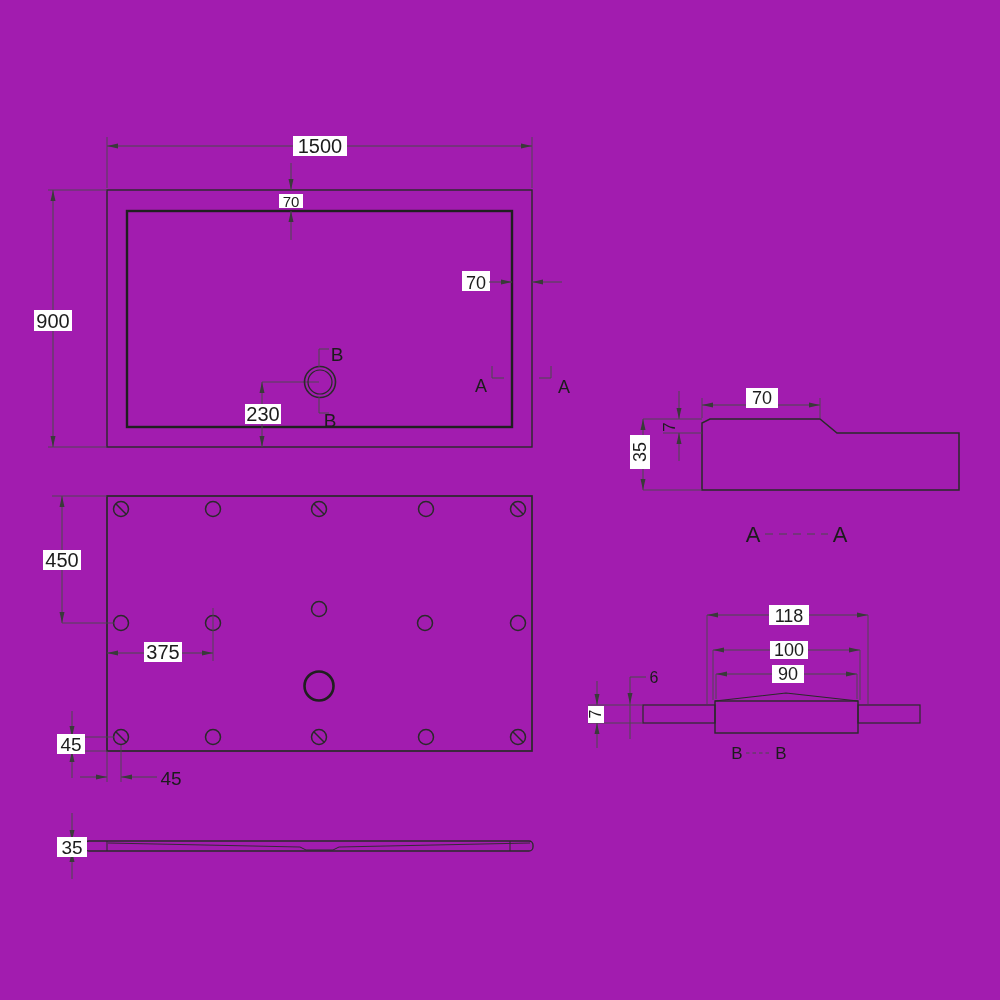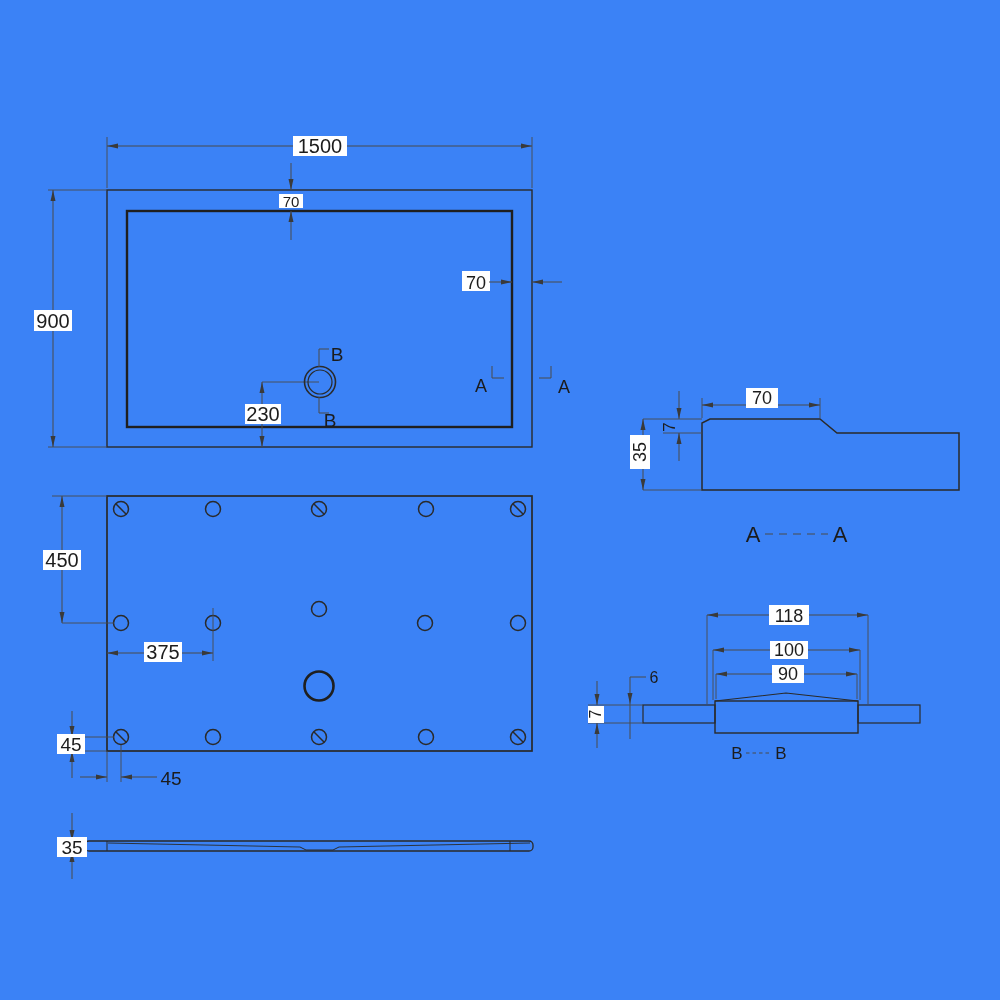--- a/index.html
+++ b/index.html
@@ -1,16 +1,16 @@
 <!DOCTYPE html>
 <html><head>
 <meta charset="utf-8">
 <style>
   html,body{margin:0;padding:0;background:#ffffff;}
-  #stage{width:1000px;height:1000px;position:relative;background:#3b82f6;
+  #stage{width:1000px;height:1000px;position:relative;background:#a21caf;
          font-family:"Liberation Sans", sans-serif;}
   svg{position:absolute;left:0;top:0;}
   text{font-family:"Liberation Sans", sans-serif;fill:#1c1c1c;}
   .obj{stroke:#2a2a2a;fill:none;}
   .thick{stroke:#1f1f1f;fill:none;}
   .dim{stroke:#4a4a4a;stroke-width:1;fill:none;}
   .ext{stroke:#4a4a4a;stroke-width:0.9;fill:none;}
   .bg{fill:#ffffff;stroke:none;}
 </style>
 </head>

